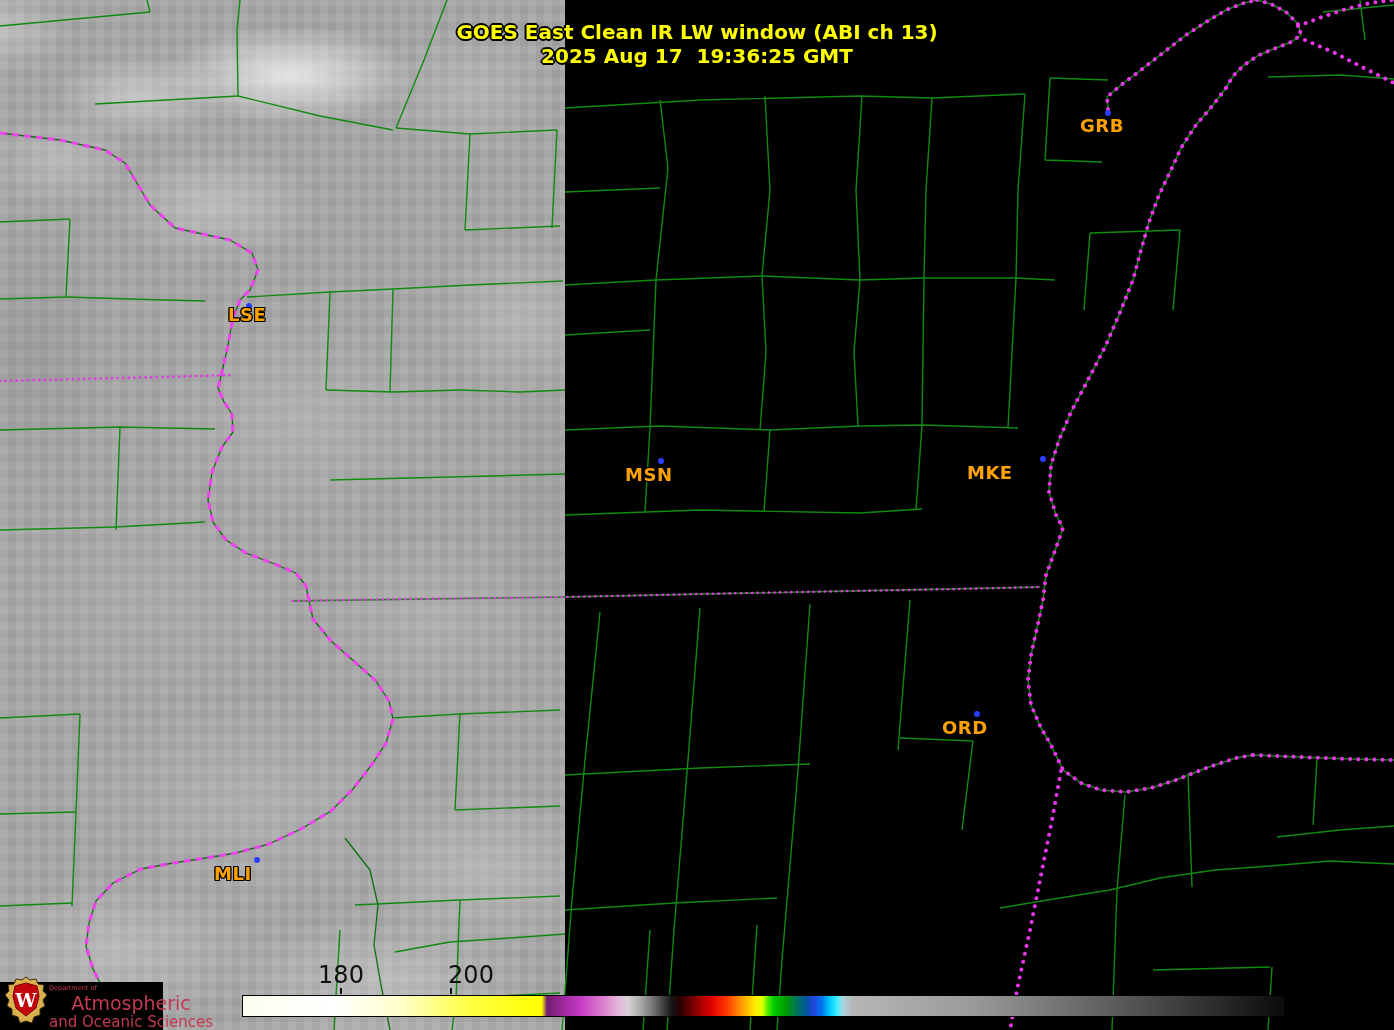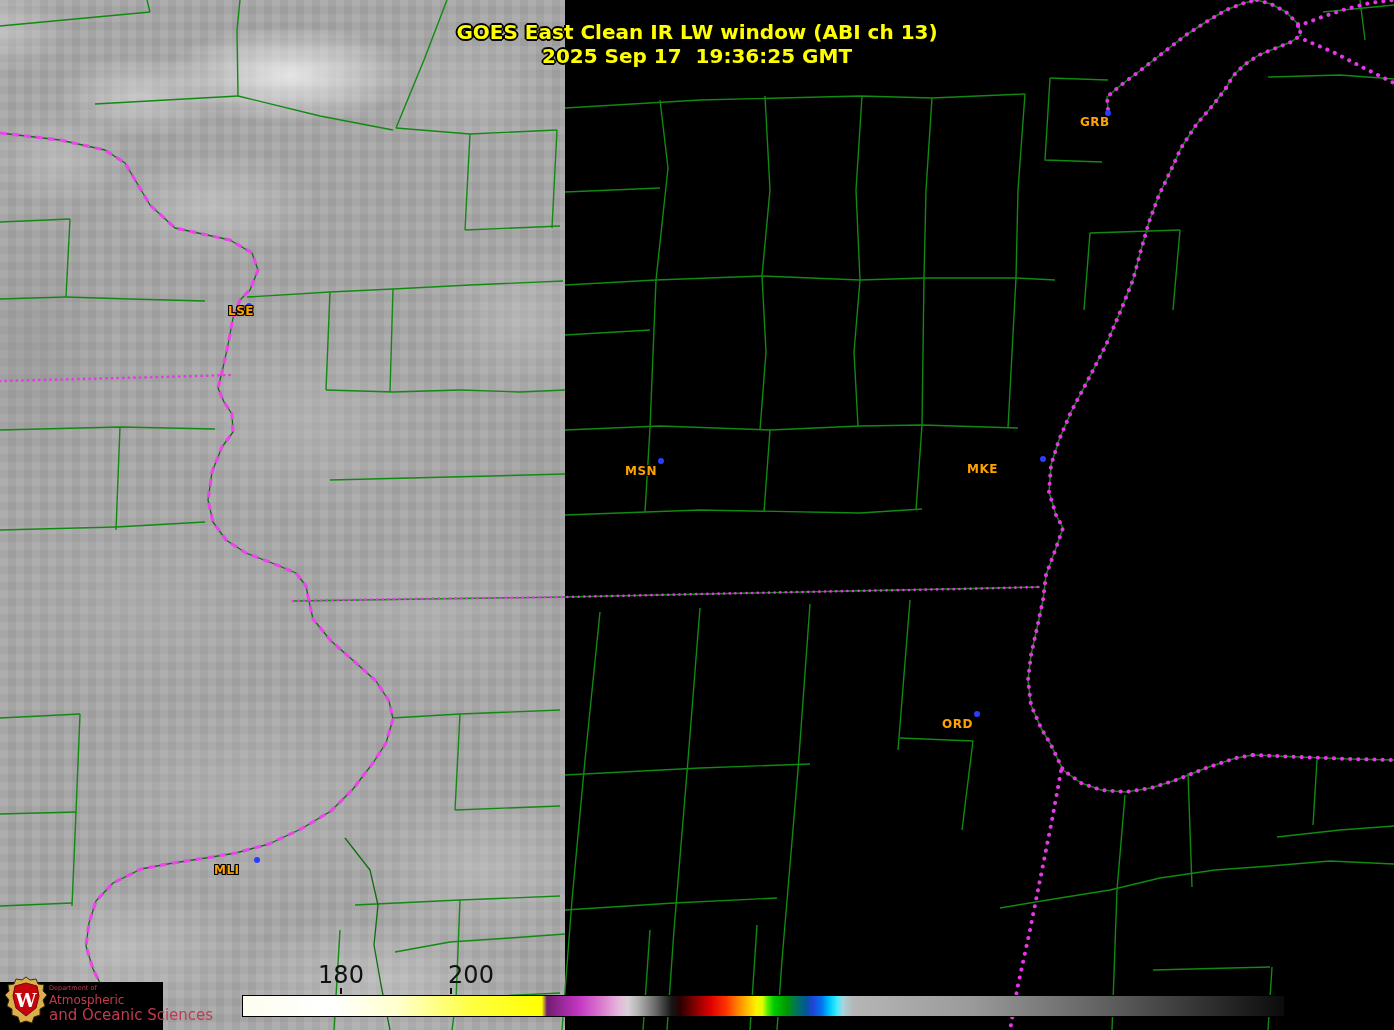--- a/index.html
+++ b/index.html
@@ -33,32 +33,32 @@
   .riverg{fill:none;stroke-width:1.3;stroke-linejoin:round;}
   .dots{fill:none;stroke-dasharray:0.1 8;stroke-linecap:round;stroke-width:4;stroke-linejoin:round;}
   .dots-fine{fill:none;stroke-dasharray:0.1 5.5;stroke-linecap:round;stroke-width:2.6;}
   .dashes{fill:none;stroke-dasharray:7 5;stroke-width:3.2;stroke-linejoin:round;}
   
   .title-wrap{position:absolute;left:0;top:20px;width:100%;text-align:center;z-index:3;}
   .title-line{font-size:20px;font-weight:bold;color:var(--ttl,#ffff00);line-height:24px;white-space:pre;
     text-shadow:-1px -1px 0 #000,1px -1px 0 #000,-1px 1px 0 #000,1px 1px 0 #000,0 -2px 0 #000,0 2px 0 #000,-2px 0 0 #000,2px 0 0 #000;}
   
   .dot{position:absolute;width:6px;height:6px;border-radius:50%;background:var(--dot,#2a3cff);z-index:4;}
-  .slabel{position:absolute;font-size:12px;font-weight:bold;letter-spacing:.5px;color:var(--stn,#ffa200);z-index:4;
+  .slabel{position:absolute;font-size:18px;font-weight:bold;letter-spacing:.5px;color:var(--stn,#ffa200);z-index:4;
     text-shadow:-1px -1px 0 #000,1px -1px 0 #000,-1px 1px 0 #000,1px 1px 0 #000,0 -1px 0 #000,0 1px 0 #000,-1px 0 0 #000,1px 0 0 #000;}
   
   .colorbar{position:absolute;left:242px;top:995px;width:1043px;height:22px;z-index:5;border:1px solid #000;box-sizing:border-box;}
   .cb-tick-label{position:absolute;top:961px;transform:translateX(-50%);font-size:24px;color:var(--tick,#111);z-index:5;}
   .cb-tick{position:absolute;width:2px;height:6px;background:#111;top:988px;z-index:5;}
   
   .logo-box{position:absolute;left:0;top:982px;width:163px;height:48px;background:#000;z-index:6;}
   .crest{position:absolute;left:4px;top:976px;z-index:7;}
   .logo-text{position:absolute;left:49px;top:985px;z-index:7;color:var(--logo-red,#c43a50);line-height:1;}
   .logo-dept{font-size:6.5px;margin-bottom:2px;}
-  .logo-l1{font-size:12px;margin-bottom:2px;}
+  .logo-l1{font-size:19px;margin-bottom:2px;text-align:center;}
   .logo-l2{font-size:15px;}
 </style>
 </head>
 <body>
 
 <div class="stage">
 
   <div class="gray-pane"></div>
 
   <svg class="overlay" width="1394" height="1030" viewBox="0 0 1394 1030">
@@ -176,21 +176,21 @@
       <polyline class="dots" points="1226,88 1213,105 1196,125 1181,148 1171,170 1159,195 1149,222 1141,250 1133,280 1121,310 1106,345 1089,378 1071,412 1059,440 1051,465 1049,492 1056,515 1063,528 1056,548 1046,575 1043,600 1037,628 1031,655 1028,680 1031,705 1041,728 1051,745 1063,770 1081,783 1101,790 1126,792 1151,788 1176,780 1206,768 1236,758 1253,755"></polyline>
       <polyline class="dots" points="1253,755 1300,757 1350,759 1394,760"></polyline>
       <polyline class="dots" points="1061,771 1052,820 1040,880 1030,930 1018,985 1010,1030"></polyline>
       <polyline class="dots" points="1298,26 1322,17 1346,9 1370,3 1394,0"></polyline>
       <polyline class="dots" points="1305,40 1335,53 1362,67 1388,80 1394,83"></polyline>
     </g>
   </svg>
 
   <div class="title-wrap">
     <div class="title-line">GOES East Clean IR LW window (ABI ch 13)</div>
-    <div class="title-line">2025 Sep 17  19:36:25 GMT</div>
+    <div class="title-line">2025 Aug 17  19:36:25 GMT</div>
   </div>
 
   <div>
     <span class="dot" style="left:1105px;top:110px"></span>
     <span class="slabel" style="left:1080px;top:115px">GRB</span>
   </div>
   <div>
     <span class="dot" style="left:246px;top:303px"></span>
     <span class="slabel" style="left:228px;top:304px">LSE</span>
   </div>

